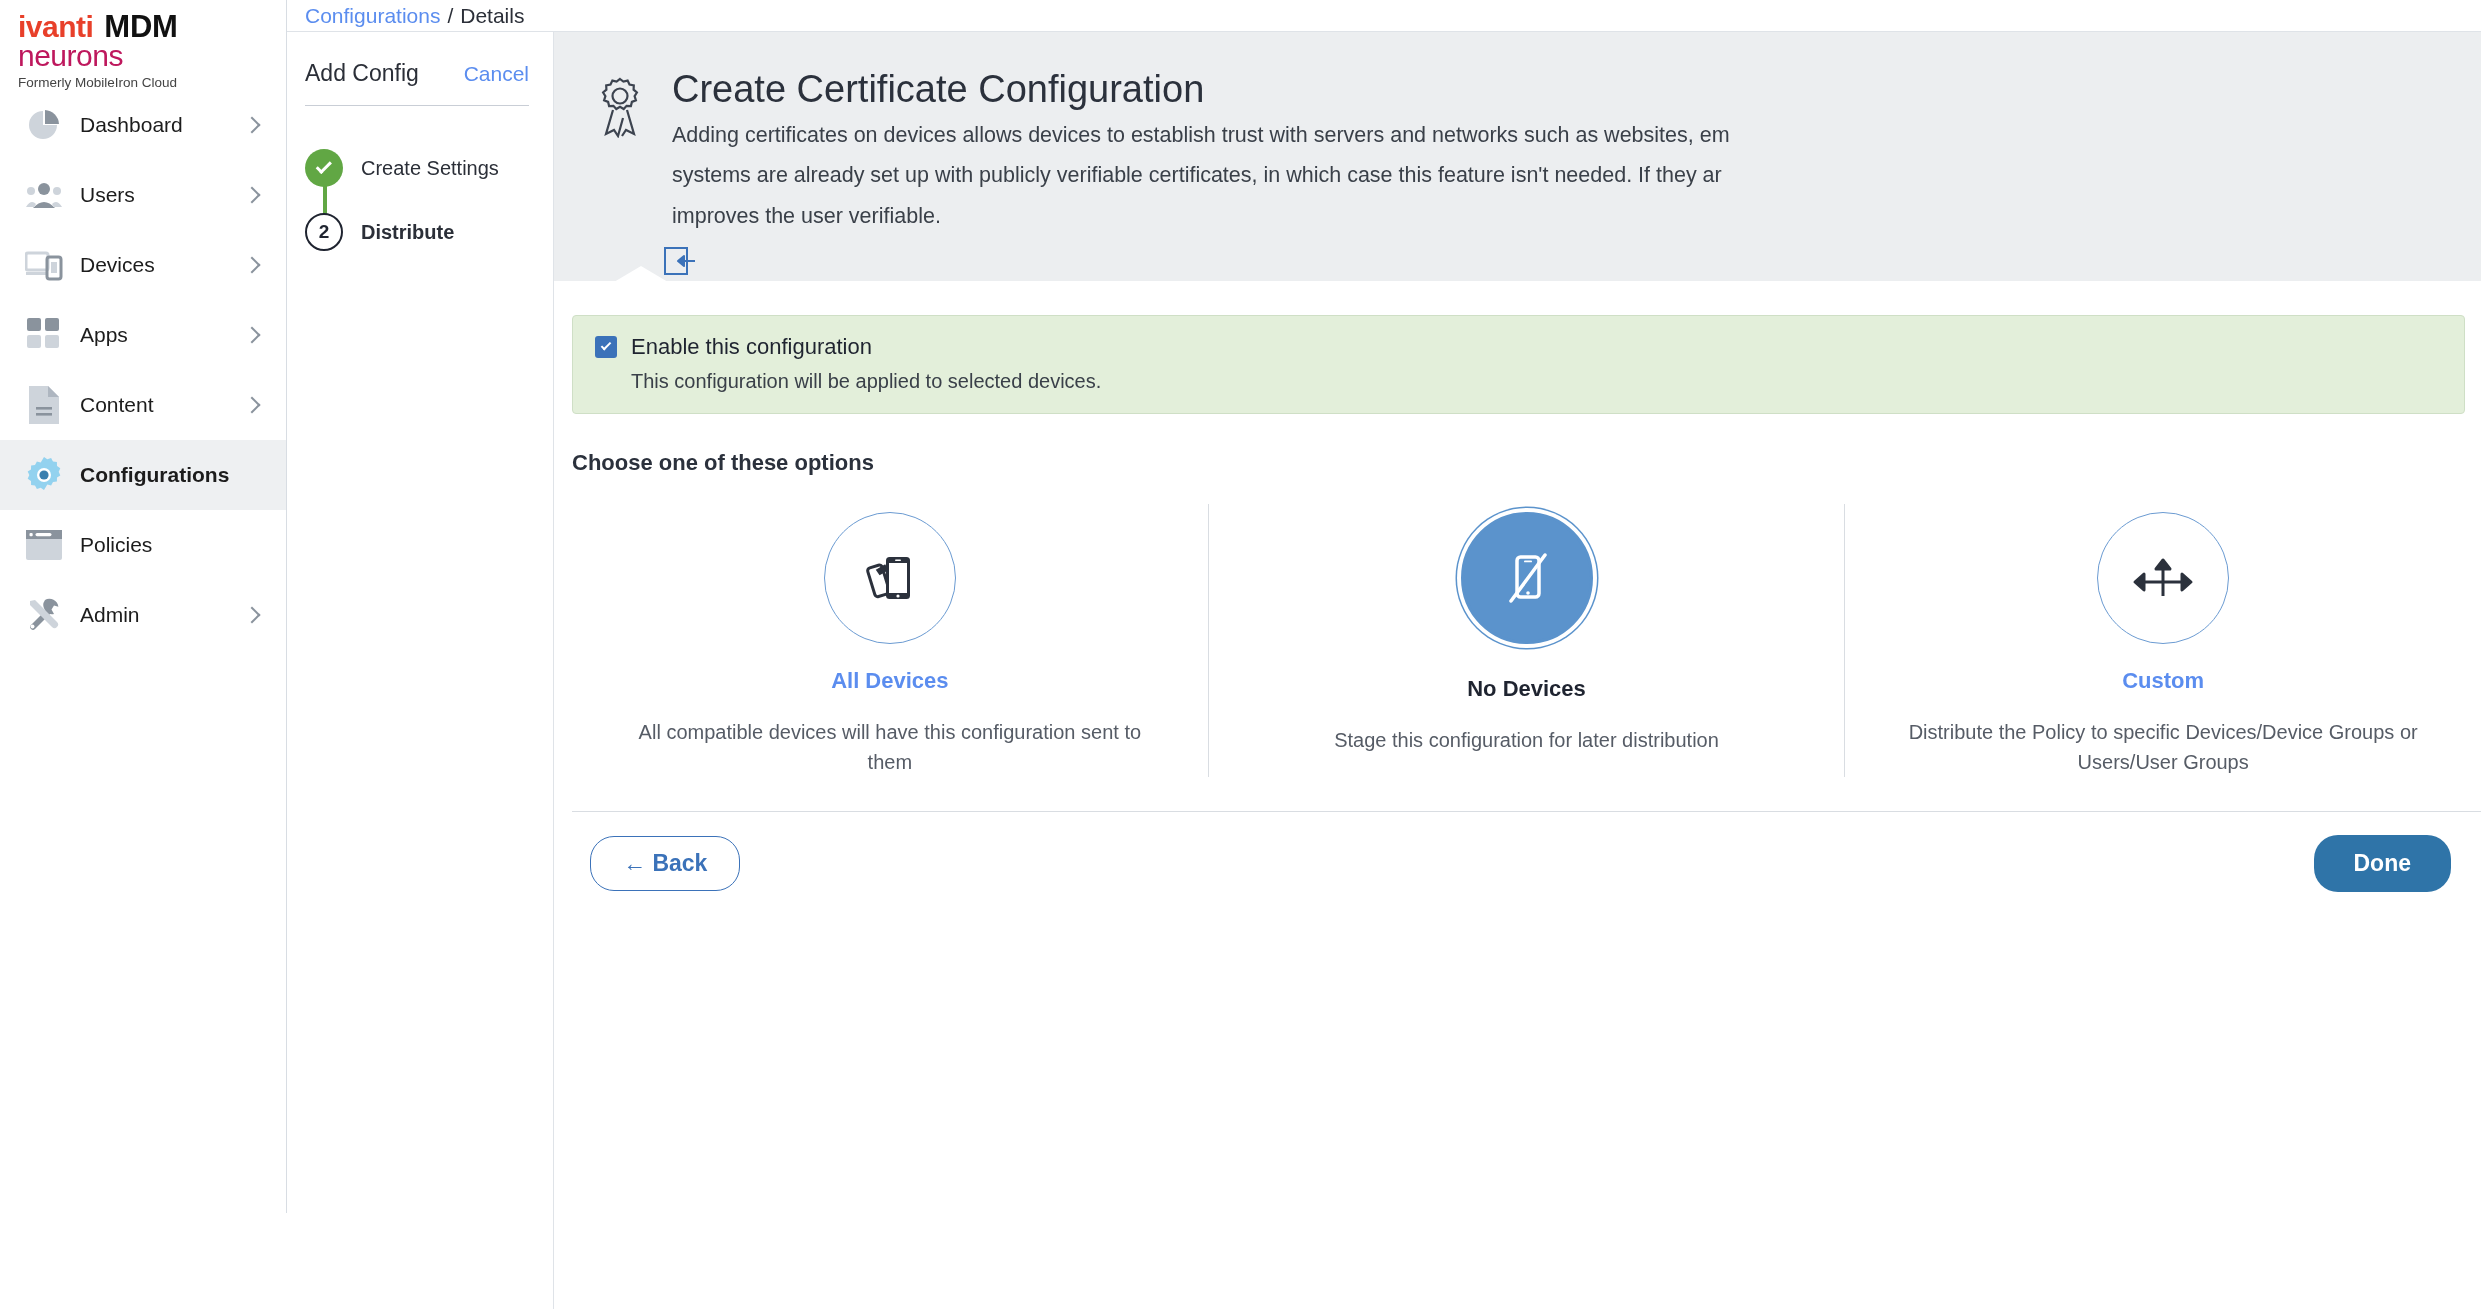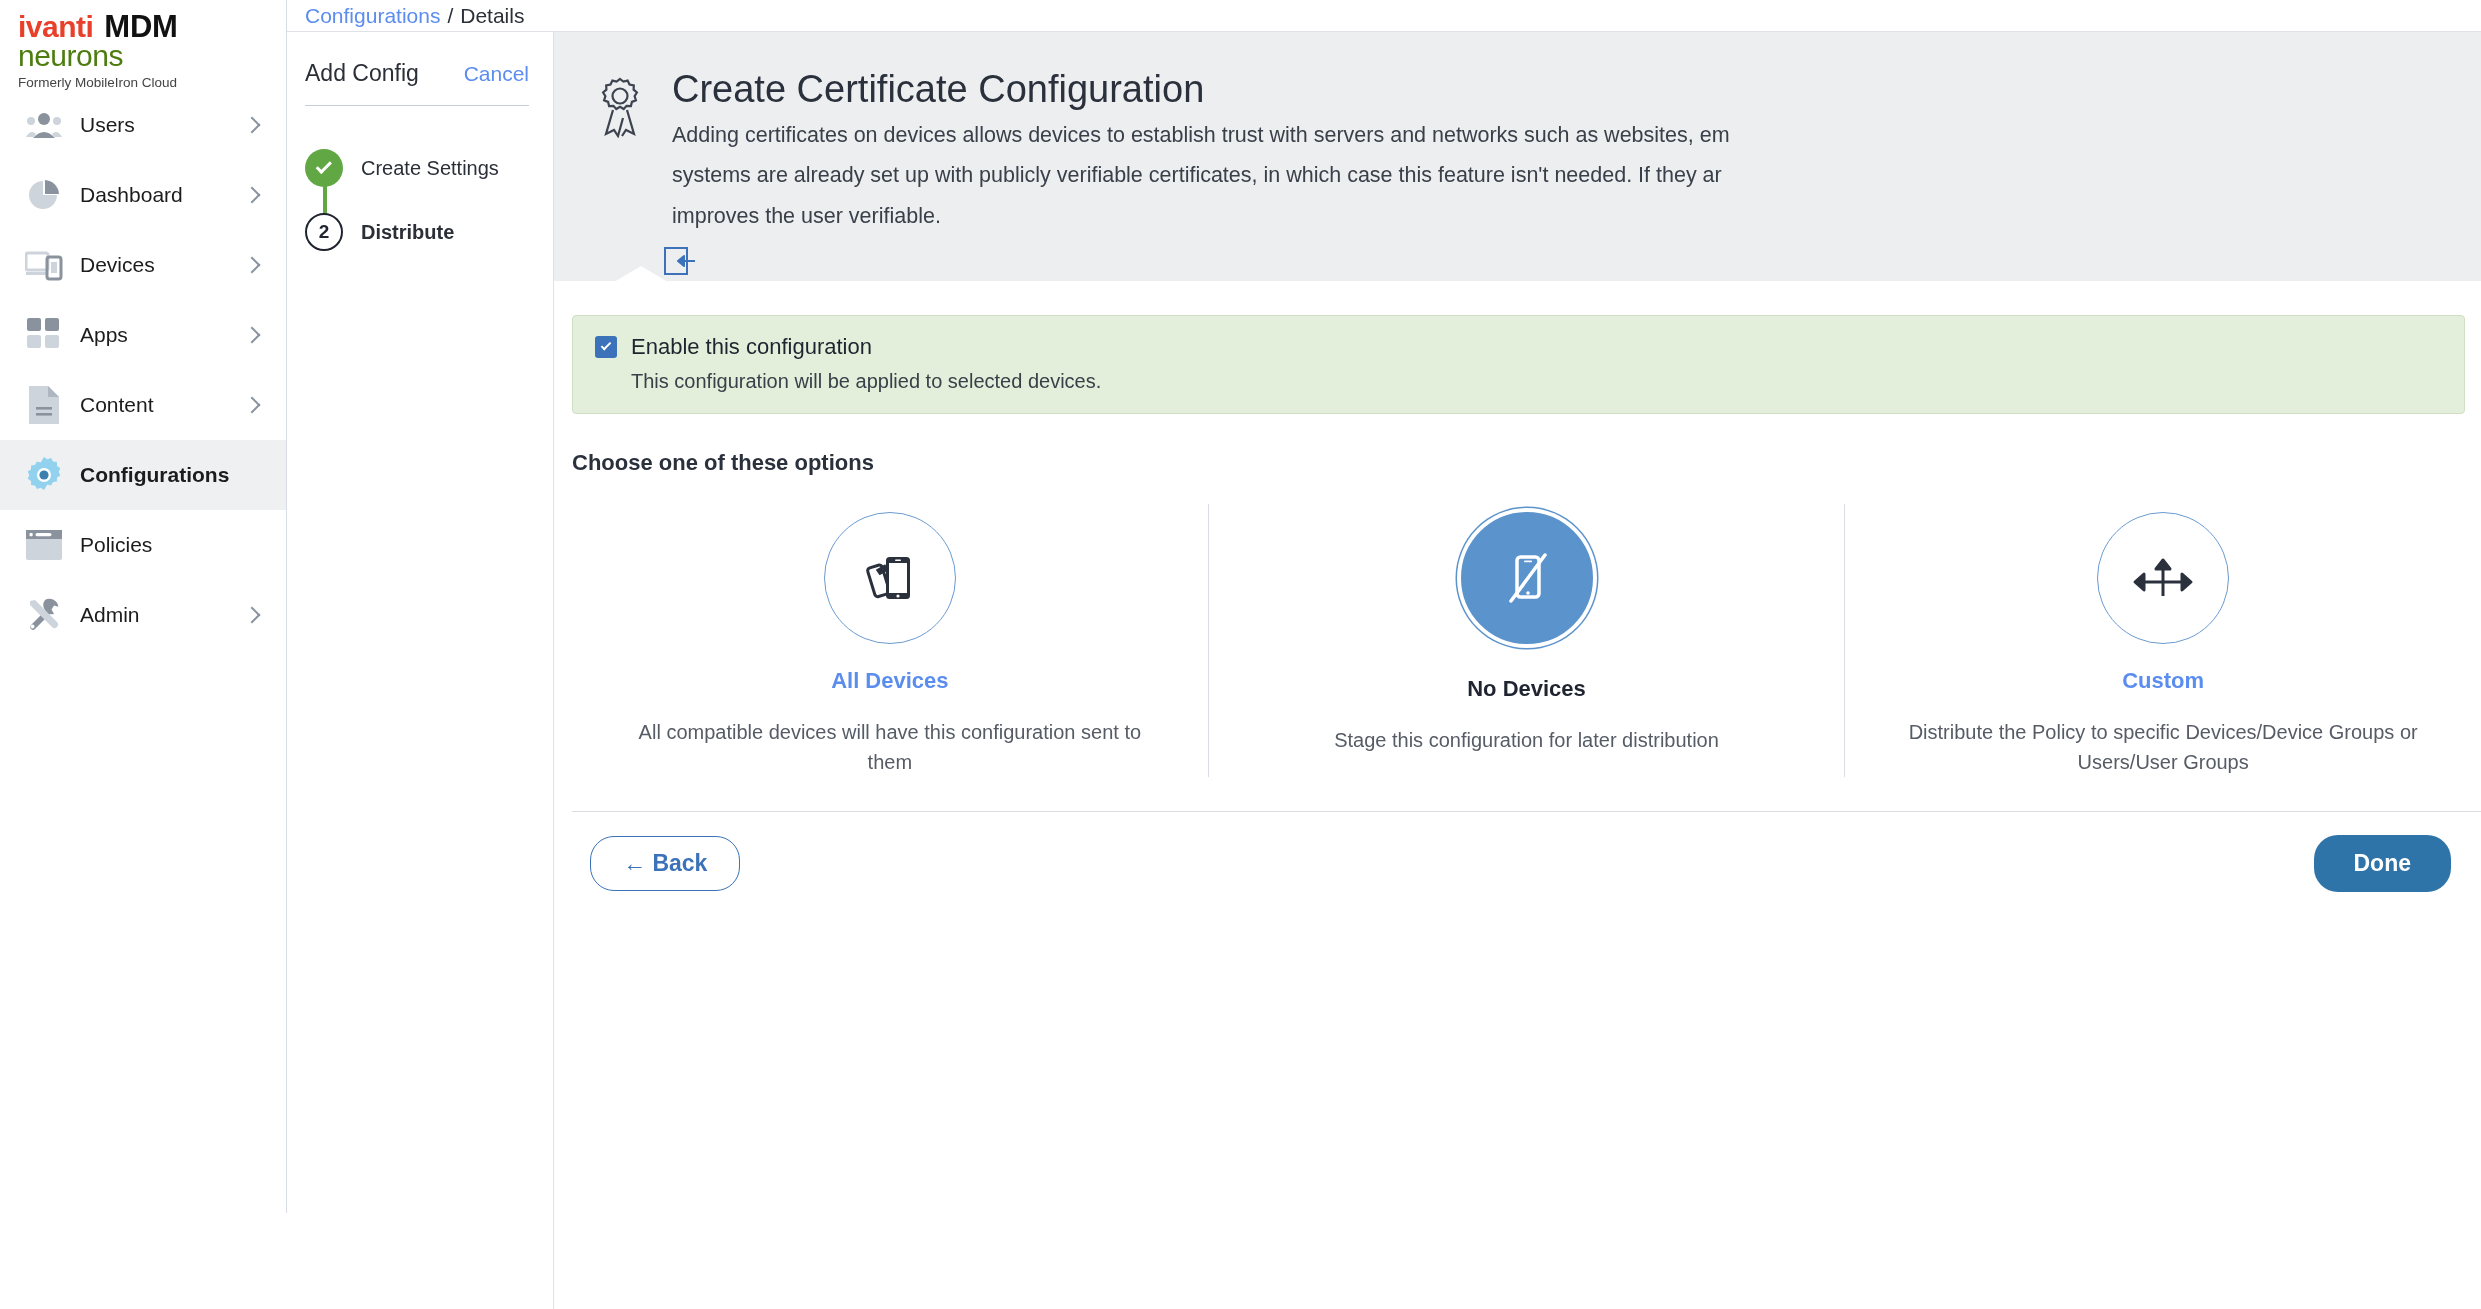--- a/index.html
+++ b/index.html
@@ -22,21 +22,21 @@
   .logo-line1 { display: flex; align-items: flex-start; }
   .logo-ivanti {
     color: #e8402a; font-size: 30px; font-weight: bold;
     letter-spacing: -0.5px; line-height: 30px; position: relative;
   }
   .logo-mdm {
     color: #111; font-size: 31px; font-weight: bold;
     margin-left: 11px; line-height: 30px; letter-spacing: -0.3px;
   }
   .logo-neurons {
-    color: #4d7c0f; font-size: 30px; font-weight: normal;
+    color: #be185d; font-size: 30px; font-weight: normal;
     line-height: 26px; margin-top: 1px; letter-spacing: -0.5px;
   }
   .logo-former { color: #444; font-size: 13.5px; margin-top: 6px; }
 
   .nav { margin-top: 5px; }
   .nav-item {
     display: flex; align-items: center;
     height: 70px; padding: 0 20px 0 22px;
     cursor: pointer; position: relative;
   }
@@ -198,41 +198,41 @@
         <div class="logo-mdm">MDM</div>
       </div>
       <div class="logo-neurons">neurons</div>
       <div class="logo-former">Formerly MobileIron Cloud</div>
     </div>
 
     <nav class="nav">
 
       <div class="nav-item">
         <span class="nav-icon">
+          <svg width="36" height="36" viewBox="0 0 36 36">
+            <path d="M17 4 A14 14 0 1 0 31 18 L17 18 Z" fill="#ced4db"></path>
+            <path d="M19 3 A15 15 0 0 1 33 17 L19 17 Z" fill="#8a939d"></path>
+          </svg>
+        </span>
+        <span class="nav-label">Dashboard</span>
+        <span class="chev"></span>
+      </div>
+
+      <div class="nav-item">
+        <span class="nav-icon">
           <svg width="36" height="30" viewBox="0 0 36 30">
             <circle cx="18" cy="9" r="6" fill="#8a939d"></circle>
             <path d="M7 28 q11 -12 22 0 z" fill="#8a939d"></path>
             <circle cx="5" cy="11" r="4" fill="#ced4db"></circle>
             <circle cx="31" cy="11" r="4" fill="#ced4db"></circle>
             <path d="M0 27 q5 -8 10 -3 l-2 3 z" fill="#ced4db"></path>
             <path d="M36 27 q-5 -8 -10 -3 l2 3 z" fill="#ced4db"></path>
           </svg>
         </span>
         <span class="nav-label">Users</span>
-        <span class="chev"></span>
-      </div>
-
-      <div class="nav-item">
-        <span class="nav-icon">
-          <svg width="36" height="36" viewBox="0 0 36 36">
-            <path d="M17 4 A14 14 0 1 0 31 18 L17 18 Z" fill="#ced4db"></path>
-            <path d="M19 3 A15 15 0 0 1 33 17 L19 17 Z" fill="#8a939d"></path>
-          </svg>
-        </span>
-        <span class="nav-label">Dashboard</span>
         <span class="chev"></span>
       </div>
 
       <div class="nav-item">
         <span class="nav-icon">
           <svg width="38" height="32" viewBox="0 0 38 32">
             <rect x="1" y="4" width="22" height="17" rx="2" fill="none" stroke="#ced4db" stroke-width="3"></rect>
             <rect x="1" y="23" width="22" height="3" fill="#ced4db"></rect>
             <rect x="22" y="8" width="14" height="22" rx="2.5" fill="none" stroke="#8a939d" stroke-width="3"></rect>
             <rect x="26" y="13" width="6" height="11" fill="#ced4db"></rect>

